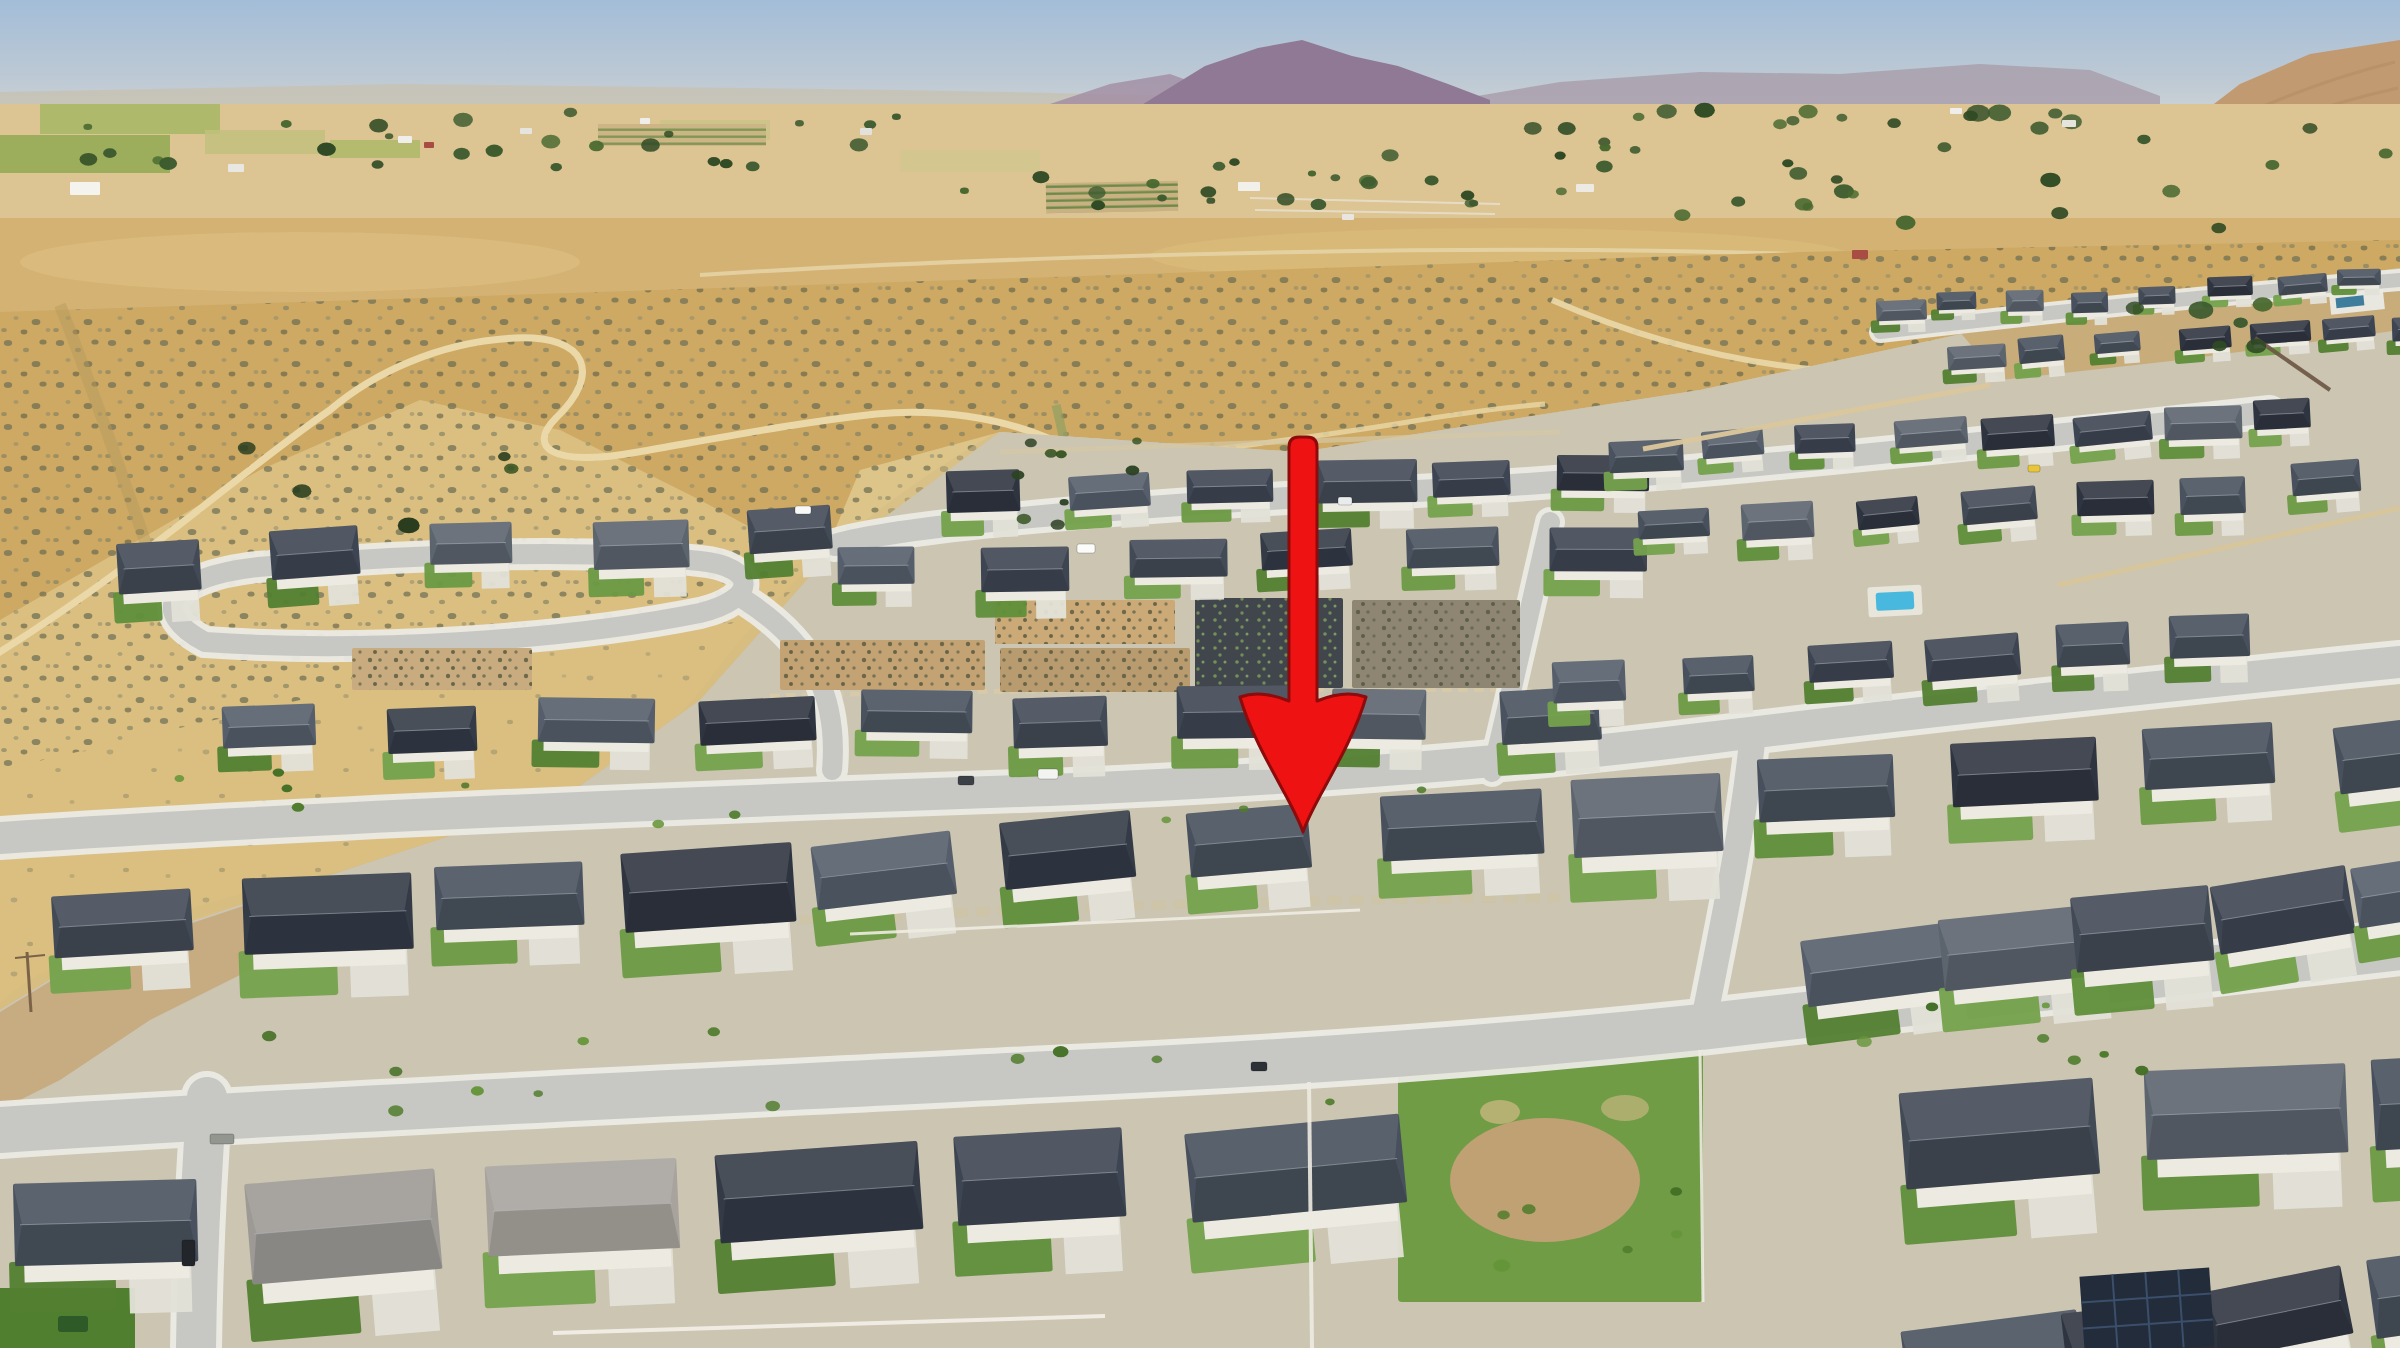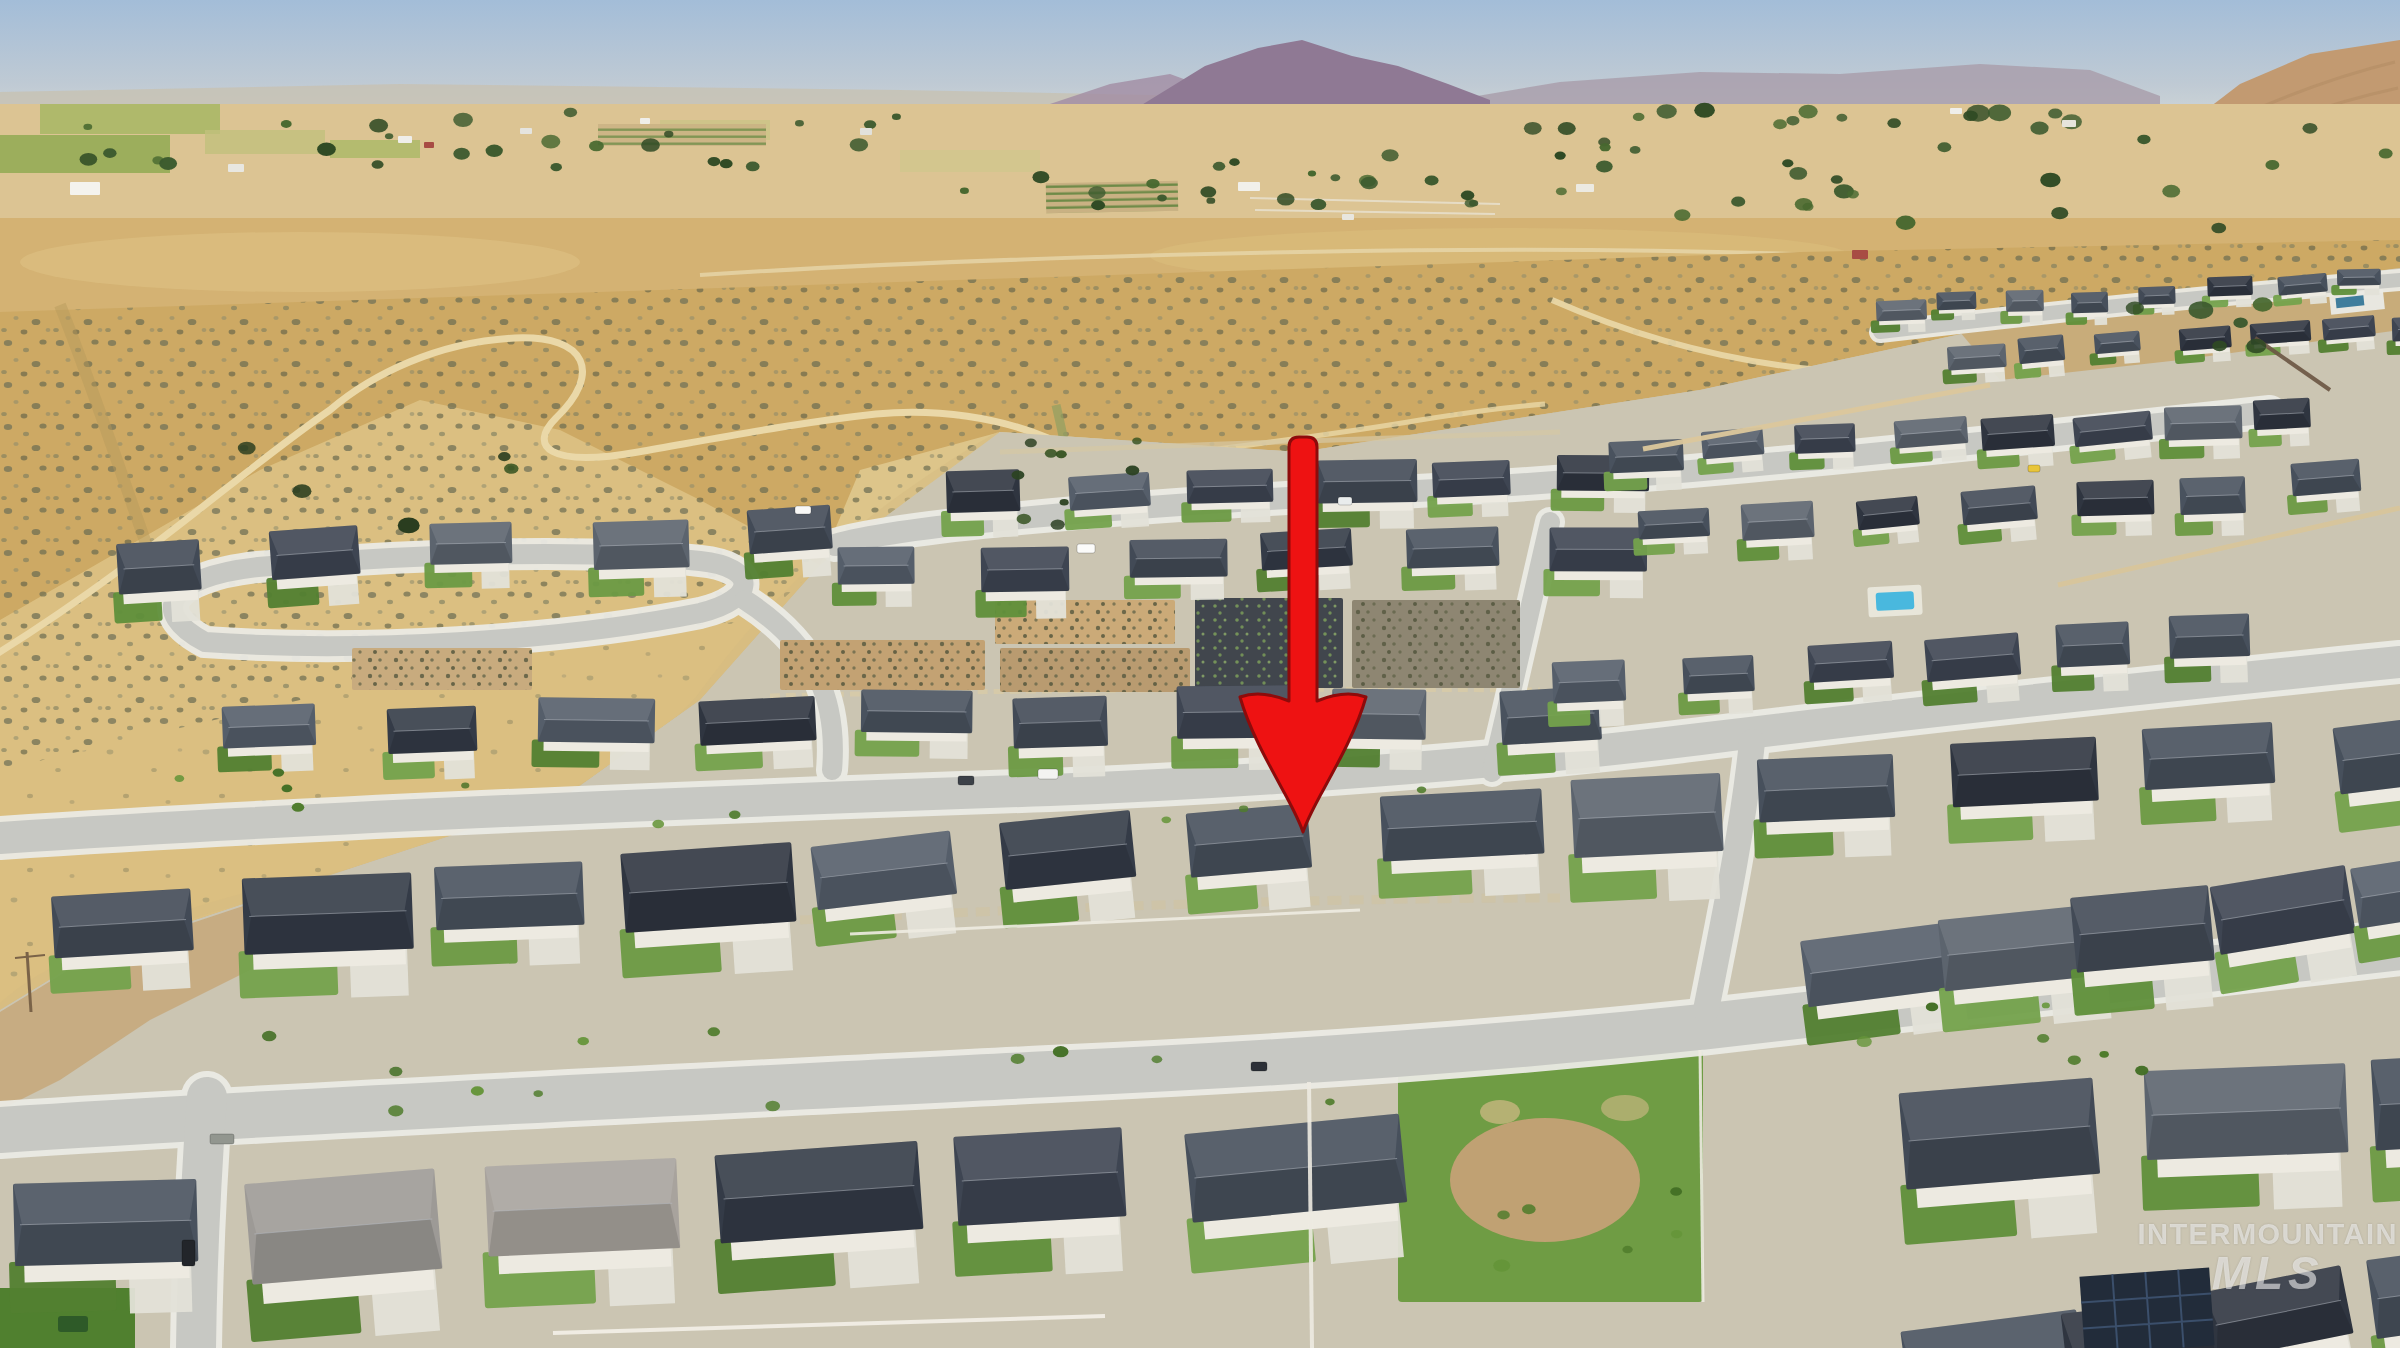--- a/index.html
+++ b/index.html
@@ -1207,17 +1207,13 @@
       <path d="M 2082,1298 H 2212 M 2082,1324 H 2212 M 2115,1272 V 1350 M 2148,1272 V 1350 M 2181,1272 V 1350" stroke="#3b4f6b" stroke-width="2"></path>
     </g>
   </g>
 
   <path d="M 1289 447 Q 1289 437 1299 437 L 1307 437 Q 1317 437 1317 447
            L 1317 701 C 1334 694 1352 692 1366 697 C 1357 729 1338 763 1321 794
            C 1313 809 1307 820 1303 832 C 1299 820 1293 809 1285 794
            C 1268 763 1249 729 1240 697 C 1254 692 1272 694 1289 701 Z" fill="#ee1212" stroke="#8d0b0b" stroke-width="3" stroke-linejoin="round"></path>
 </svg>
 
-<div class="watermark">
-  <div class="l1">INTERMOUNTAIN</div>
-  <div class="l2">MLS</div>
-</div>
 </div>
 
 </body></html>

